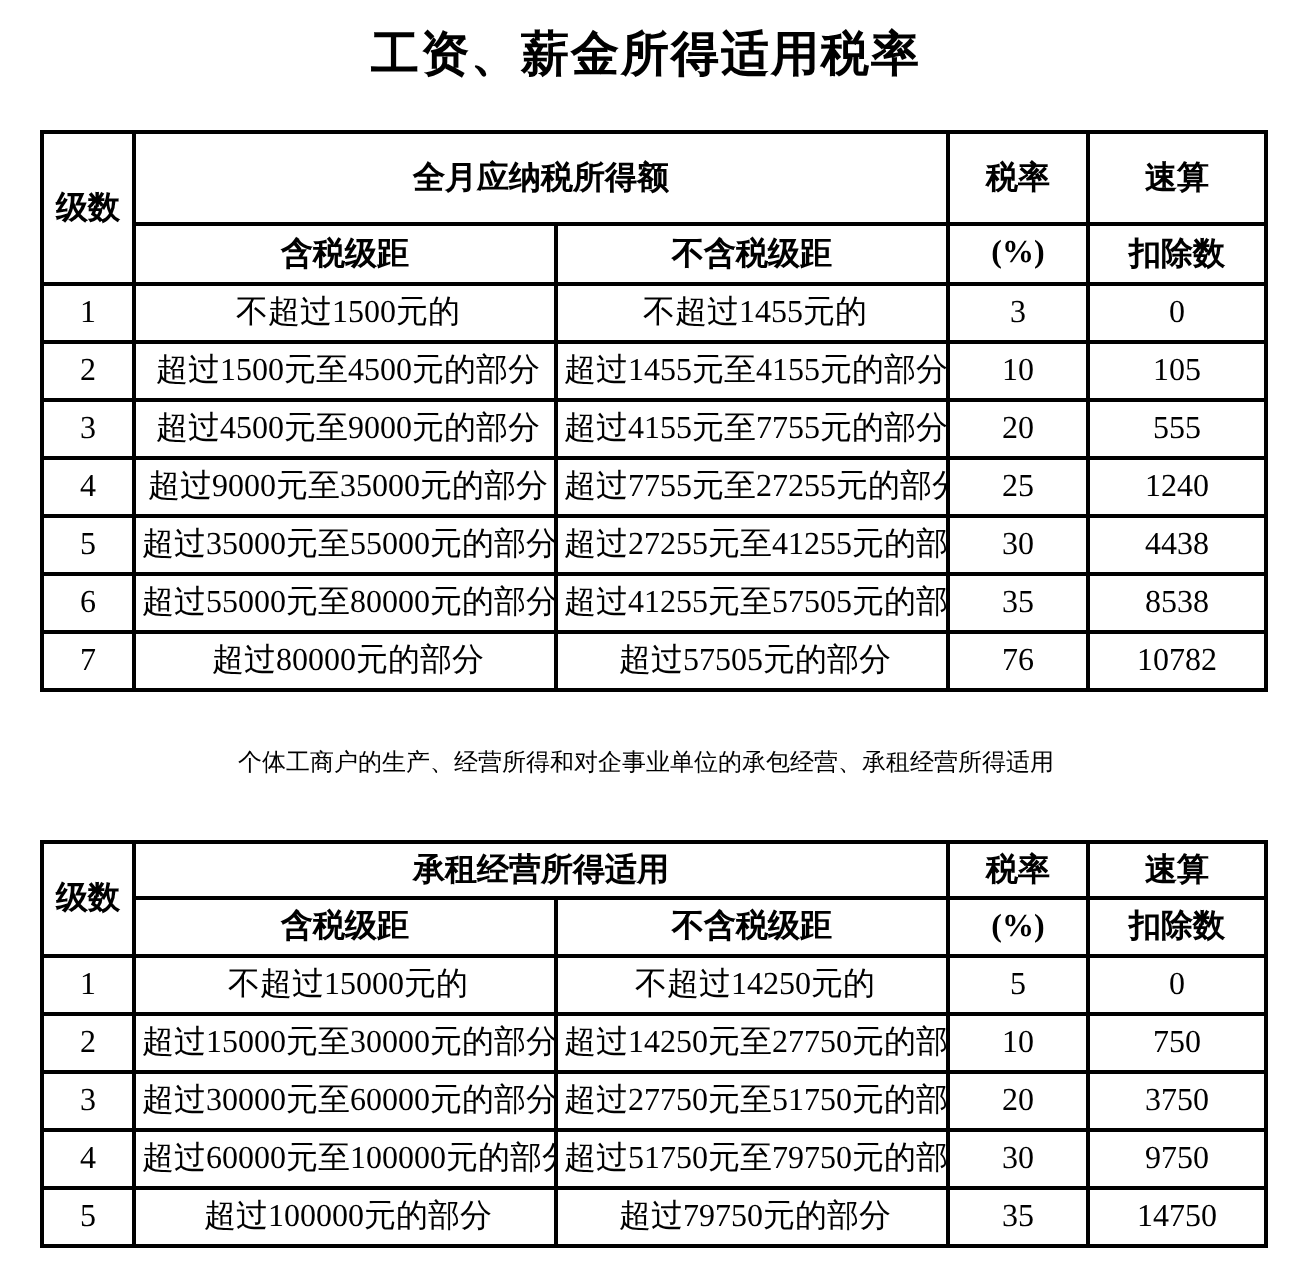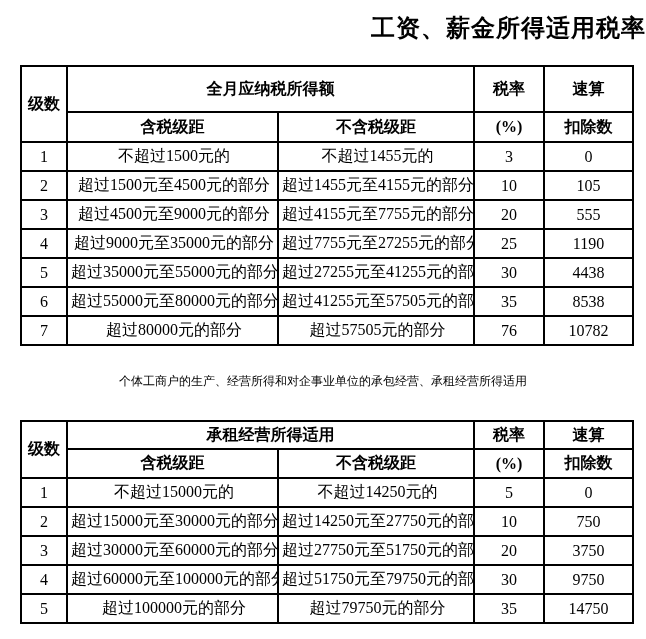--- a/index.html
+++ b/index.html
@@ -12,21 +12,21 @@
     height: 639px;
     overflow: hidden;
     color: #000000;
     font-family: "Liberation Serif", "DejaVu Serif", serif;
   }
   .page-title {
     margin: 14px 0 0 0;
     font-size: 24px;
     line-height: 28px;
     font-weight: bold;
-    text-align: right;
+    text-align: center;
     letter-spacing: 1px;
   }
   .section-title {
     margin: 24px 0 0 0;
     font-size: 12px;
     line-height: 22px;
     font-weight: normal;
     text-align: center;
   }
   table.tax-table {
@@ -101,21 +101,21 @@
         <td class="c-left">超过4500元至9000元的部分</td>
         <td class="c-left">超过4155元至7755元的部分</td>
         <td>20</td>
         <td>555</td>
       </tr>
       <tr class="data-row">
         <td>4</td>
         <td class="c-left">超过9000元至35000元的部分</td>
         <td class="c-left">超过7755元至27255元的部分</td>
         <td>25</td>
-        <td>1190</td>
+        <td>1240</td>
       </tr>
       <tr class="data-row">
         <td>5</td>
         <td class="c-left">超过35000元至55000元的部分</td>
         <td class="c-left">超过27255元至41255元的部分</td>
         <td>30</td>
         <td>4438</td>
       </tr>
       <tr class="data-row">
         <td>6</td>

